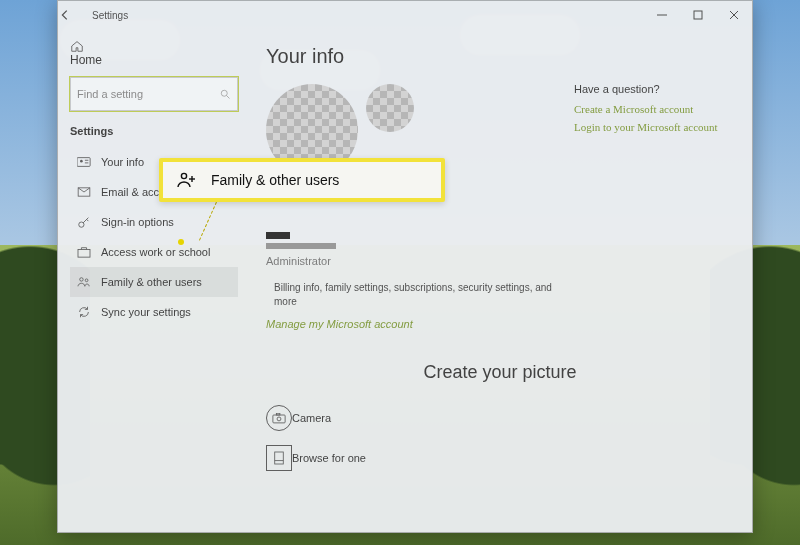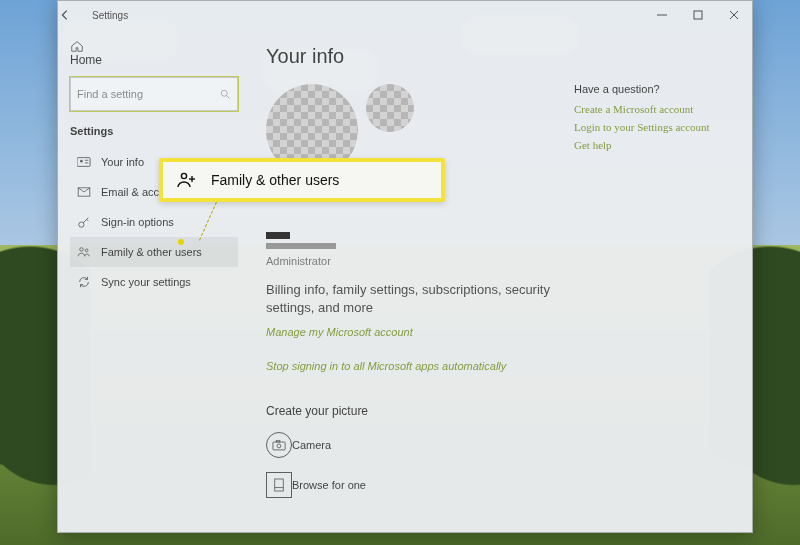--- a/index.html
+++ b/index.html
@@ -48,23 +48,23 @@
   .avatars{display:flex;gap:8px;align-items:flex-start;margin-bottom:8px;}
   .av-big,.av-sm{border-radius:50%;background:
     repeating-conic-gradient(#aaa 0 25%, #ccc 0 50%);
     background-size:14px 14px;}
   .av-big{width:92px;height:92px;}
   .av-sm{width:48px;height:48px;}
   .name-blk{margin-top:2px;}
   .name-bar{width:24px;height:7px;background:#111;margin-bottom:4px;}
   .email-bar{width:70px;height:6px;background:#888;}
   .admin{font-size:11px;color:#666;margin:6px 0 14px;}
-  .desc{font-size:13px;color:#333;max-width:300px;line-height:1.35;}
+  .desc{font-size:10px;color:#333;max-width:300px;line-height:1.35;margin-left:8px;}
   .link{font-size:11px;color:#6e8b1f;margin-top:10px;display:block;font-style:italic;}
-  h2.sub{font-size:12px;font-weight:400;margin:32px 0 14px;color:#222;}
+  h2.sub{font-size:18px;font-weight:400;margin:32px 0 22px;color:#222;text-align:center;}
   .opt{display:flex;align-items:center;gap:0;font-size:11px;color:#222;margin:8px 0 14px;}
   .opt .shape{width:26px;height:26px;border:1.5px solid #444;display:flex;align-items:center;justify-content:center;}
   .shape.circ{border-radius:50%;}
   
   .right{position:absolute;right:18px;top:54px;width:160px;font-size:11px;}
   .right .hd{color:#222;margin-bottom:8px;}
   .right .lk{color:#6e8b1f;margin-bottom:6px;display:block;font-family:Liberation Serif, serif;}
   .right .sec2{margin-top:22px;}
   
   .callout{
@@ -160,20 +160,29 @@
       <div class="nav-item">
         <span class="ic">
             <svg width="14" height="14" viewBox="0 0 16 16">
               <circle cx="5" cy="11" r="3" stroke="#444" fill="none"></circle>
               <line x1="7" y1="9" x2="13" y2="3" stroke="#444"></line>
               <line x1="11" y1="5" x2="13" y2="7" stroke="#444"></line>
             </svg>
           </span>
         <span>Sign-in options</span>
       </div>
+      <div class="nav-item">
+        <span class="ic">
+            <svg width="14" height="12" viewBox="0 0 16 14">
+              <rect x="1" y="4" width="14" height="9" stroke="#444" fill="none"></rect>
+              <path d="M5 4V2h6v2" stroke="#444" fill="none"></path>
+            </svg>
+          </span>
+        <span>Access work or school</span>
+      </div>
       <div class="nav-item active">
         <span class="ic">
             <svg width="14" height="12" viewBox="0 0 16 14">
               <circle cx="5" cy="4" r="2" stroke="#444" fill="none"></circle>
               <circle cx="11" cy="5" r="1.6" stroke="#444" fill="none"></circle>
               <path d="M1 12c0-2 2-3.5 4-3.5s4 1.5 4 3.5" stroke="#444" fill="none"></path>
               <path d="M9 12c0-1.5 1.3-2.6 2.6-2.6S14 10.5 14 12" stroke="#444" fill="none"></path>
             </svg>
           </span>
         <span>Family &amp; other users</span>
@@ -196,21 +205,20 @@
         <div class="av-sm"></div>
       </div>
       <div style="height:46px"></div>
       <div class="name-blk">
         <div class="name-bar"></div>
         <div class="email-bar"></div>
       </div>
       <div class="admin">Administrator</div>
       <div class="desc">Billing info, family settings, subscriptions, security settings, and more</div>
       <a class="link">Manage my Microsoft account</a>
-      <a class="link" style="margin-top:22px">Stop signing in to all Microsoft apps automatically</a>
 
       <h2 class="sub">Create your picture</h2>
       <div class="opt">
         <div class="shape circ">
           <svg width="14" height="11" viewBox="0 0 16 12">
               <rect x="1" y="2" width="14" height="9" rx="1" stroke="#444" fill="none"></rect>
               <circle cx="8" cy="6.5" r="2.2" stroke="#444" fill="none"></circle>
               <rect x="5" y="0" width="4" height="2" stroke="#444" fill="none"></rect>
             </svg>
         </div>
@@ -222,22 +230,21 @@
               <rect x="2" y="1" width="10" height="14" stroke="#444" fill="none"></rect>
               <line x1="2" y1="11" x2="12" y2="11" stroke="#444"></line>
             </svg>
         </div>
         <span>Browse for one</span>
       </div>
 
       <div class="right">
         <div class="hd">Have a question?</div>
         <a class="lk">Create a Microsoft account</a>
-        <a class="lk">Login to your Settings account</a>
-        <a class="lk">Get help</a>
+        <a class="lk">Login to your Microsoft account</a>
         <div class="sec2">
         </div>
       </div>
     </div>
   </div>
   <div class="overlay"></div>
 </div>
 
 <div class="callout">
   <span class="ic">

